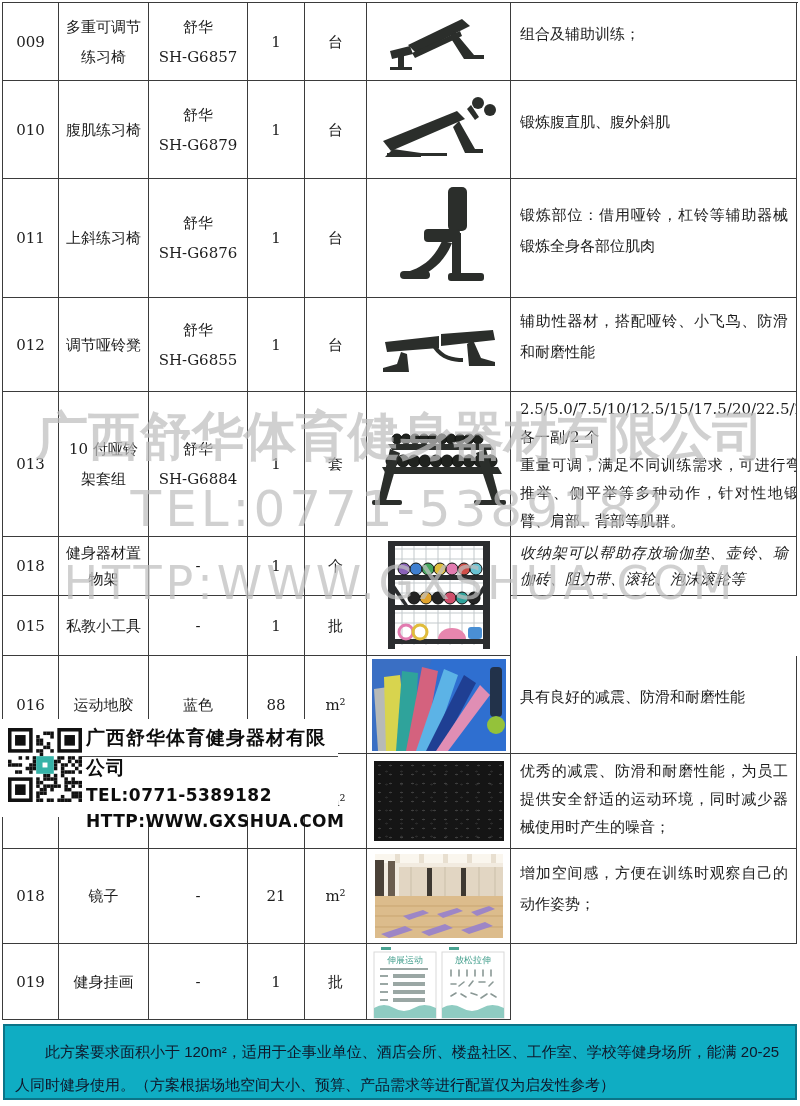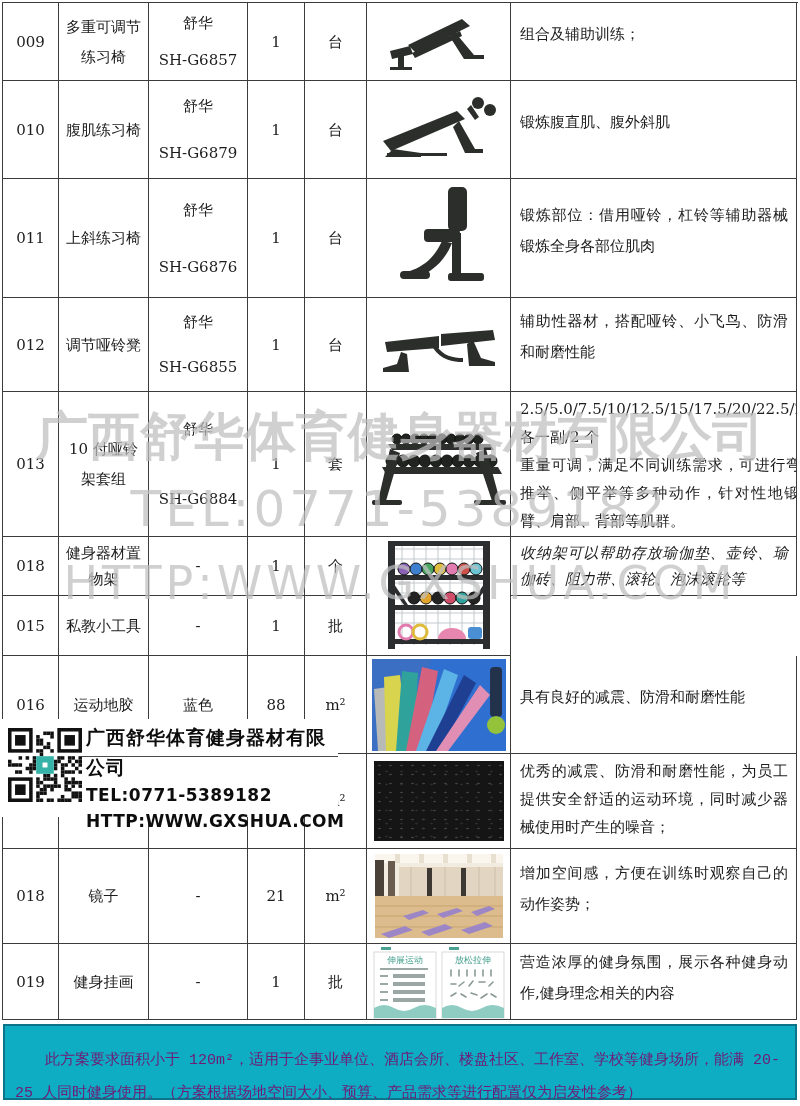--- a/index.html
+++ b/index.html
@@ -4,21 +4,21 @@
 <style>
   html,body{margin:0;padding:0;background:#fff;}
   .page{position:relative;width:800px;height:1106px;background:#fff;overflow:hidden;
         font-family:"DejaVu Serif","Liberation Serif",serif;color:#1c1c1c;}
   
   .tbl{position:absolute;left:2px;top:2px;width:795px;border-left:1px solid #3b3b3b;border-top:1px solid #3b3b3b;z-index:1;}
   .row{display:grid;grid-template-columns:56px 90px 99px 57px 62px 144px 286px;}
   .cell{border-right:1px solid #3b3b3b;border-bottom:1px solid #3b3b3b;box-sizing:border-box;
         display:flex;align-items:center;justify-content:center;flex-wrap:wrap;
         text-align:center;font-size:15px;line-height:30px;padding:2px 4px;overflow:hidden;}
-  .c-brand{flex-direction:row;}
+  .c-brand{flex-direction:column;}
   .c-brand div{line-height:30px;}
   .c-img{padding:2px;}
   .c-desc{justify-content:flex-start;text-align:justify;padding:3px 8px 18px 9px;line-height:31px;white-space:pre-line;}
   .lh28{line-height:28px;}
   .lh26{line-height:26px;font-style:italic;}
   
   .wm{position:absolute;left:0;width:800px;text-align:center;color:#bfbfbf;opacity:.72;z-index:5;
       pointer-events:none;font-family:"DejaVu Sans","Liberation Sans",sans-serif;white-space:nowrap;}
   .wm1{top:402px;font-size:52px;font-weight:700;letter-spacing:0px;}
   .wm2{top:480px;font-size:50px;letter-spacing:4px;}
@@ -27,23 +27,23 @@
   .contact{position:absolute;left:2px;top:719px;width:336px;height:98px;background:#fff;z-index:6;
            font-family:"DejaVu Sans","Liberation Sans",sans-serif;}
   .contact .sep{position:absolute;left:80px;right:0;top:37px;height:1px;background:#4a4a4a;}
   .qr{position:absolute;left:6px;top:9px;width:74px;height:74px;}
   .c-lines{position:absolute;left:84px;top:3px;color:#0d0d0d;}
   .c-company{font-size:19px;font-weight:700;letter-spacing:1px;line-height:30px;}
   .c-tel{font-size:17px;font-weight:700;letter-spacing:.5px;line-height:26px;}
   .c-url{font-size:17px;font-weight:700;letter-spacing:.5px;line-height:26px;}
   
   .footer{position:absolute;left:3px;top:1024px;width:794px;height:76px;box-sizing:border-box;
-          background:#0fadc3;border:2px solid #0b7488;z-index:4;color:#701a75;
-          font-family:Liberation Mono, monospace;font-size:15px;line-height:33px;
-          padding:18px 12px 0 10px;text-indent:2em;}
+          background:#0fadc3;border:2px solid #0b7488;z-index:4;color:#0f172a;
+          font-family:Liberation Sans, sans-serif;font-size:15px;line-height:33px;
+          padding:9px 12px 0 10px;text-indent:2em;}
   
   .mat{width:130px;height:80px;background-color:#151515;
        background-image:radial-gradient(#3e3e3e 1px,transparent 1.3px),radial-gradient(#2b2b2b 1px,transparent 1.3px);
        background-size:11px 9px,15px 13px;background-position:0 0,5px 4px;}
 </style>
 </head>
 <body>
 
 <div class="page">
 
@@ -355,21 +355,20 @@
           </g>
           <g stroke="#8b9996" stroke-width="1.6" stroke-linecap="round">
             <path d="M80,24 v6 M88,24 v6 M96,24 v6 M104,24 v6 M112,24 v6 M120,24 v6"></path>
             <path d="M80,38 h5 M88,40 l5,-4 M98,40 l4,-5 M108,36 h6 M118,40 l4,-4"></path>
             <path d="M80,50 l5,-3 M90,48 l5,3 M100,47 l6,2 M110,52 l6,-4 M120,48 l5,3"></path>
           </g>
           <path d="M3,62 Q13,56 23,62 T43,62 T65,62 L65,72 L3,72 Z" fill="#8fccc2"></path>
           <path d="M71,62 Q81,56 91,62 T111,62 T133,62 L133,72 L71,72 Z" fill="#8fccc2"></path>
         </svg>
       </div>
-      <div class="cell c-desc">营造浓厚的健身氛围，展示各种健身动作,健身理念相关的内容</div>
     </div>
 
   </div>
 
   <div class="wm wm1">广西舒华体育健身器材有限公司</div>
   <div class="wm wm2">TEL:0771-5389182</div>
   <div class="wm wm3">HTTP:WWW.GXSHUA.COM</div>
 
   <div class="contact">
     <div class="sep"></div>

